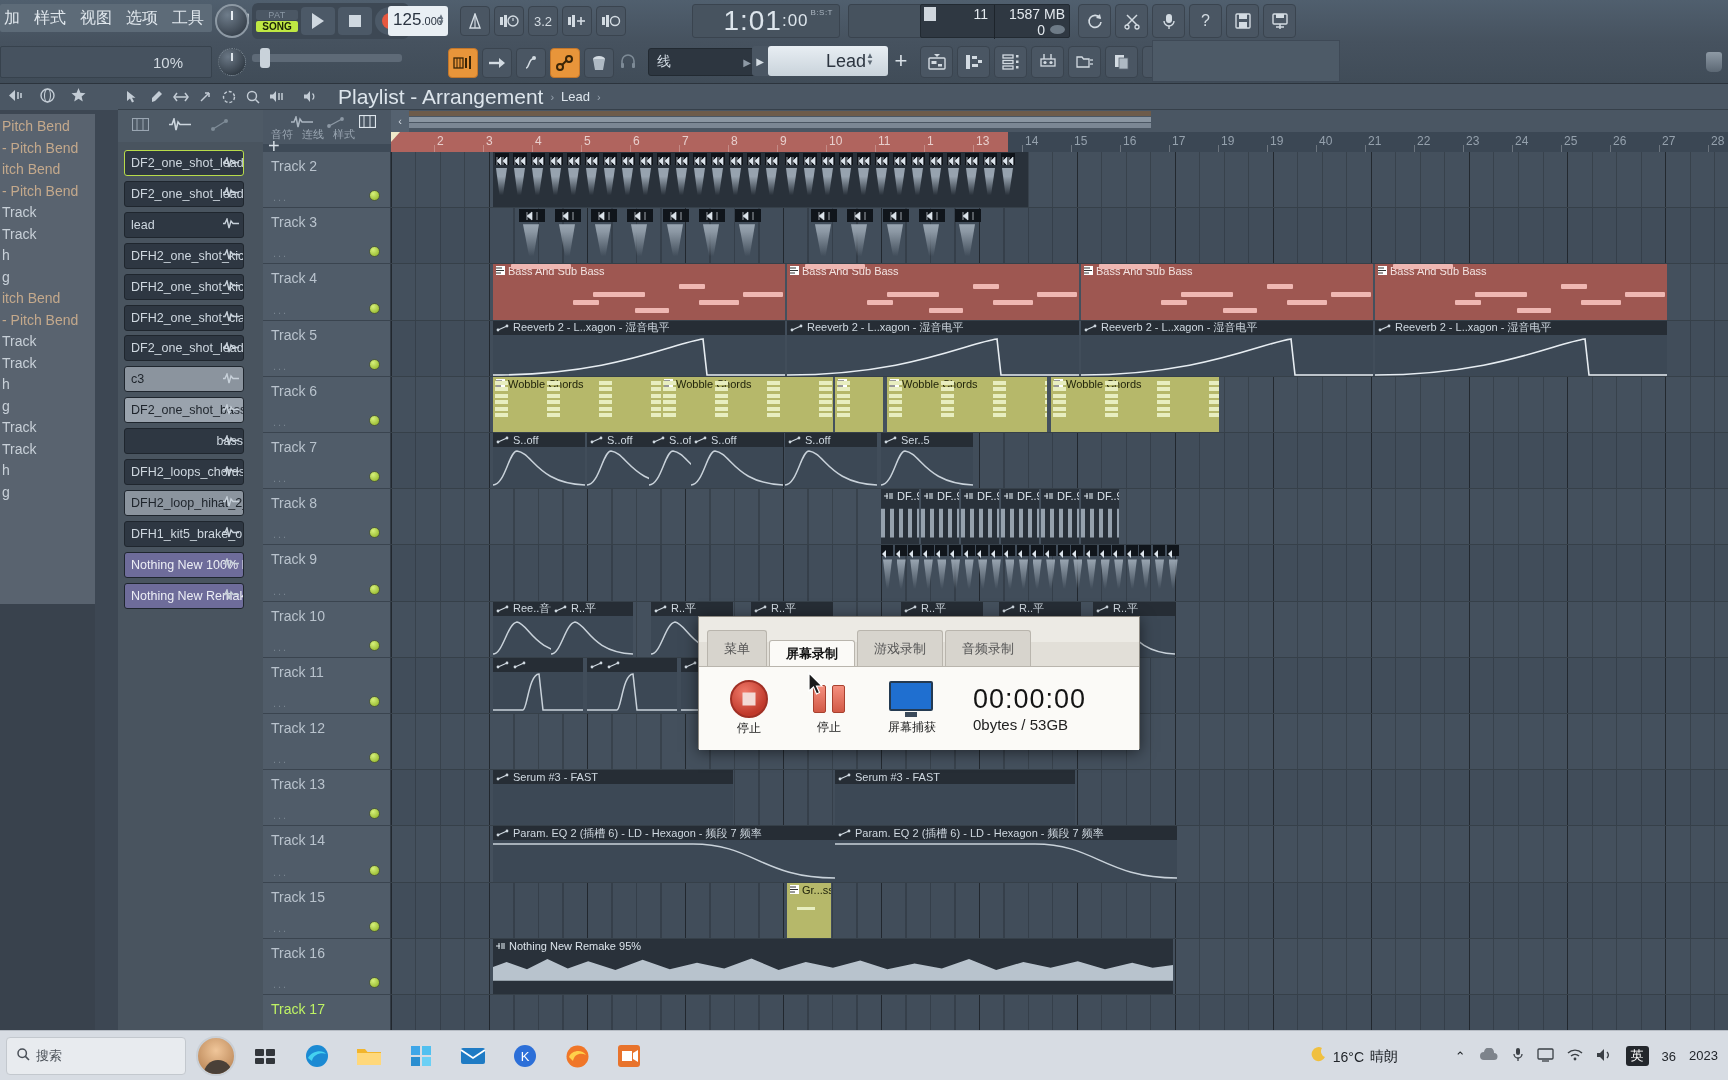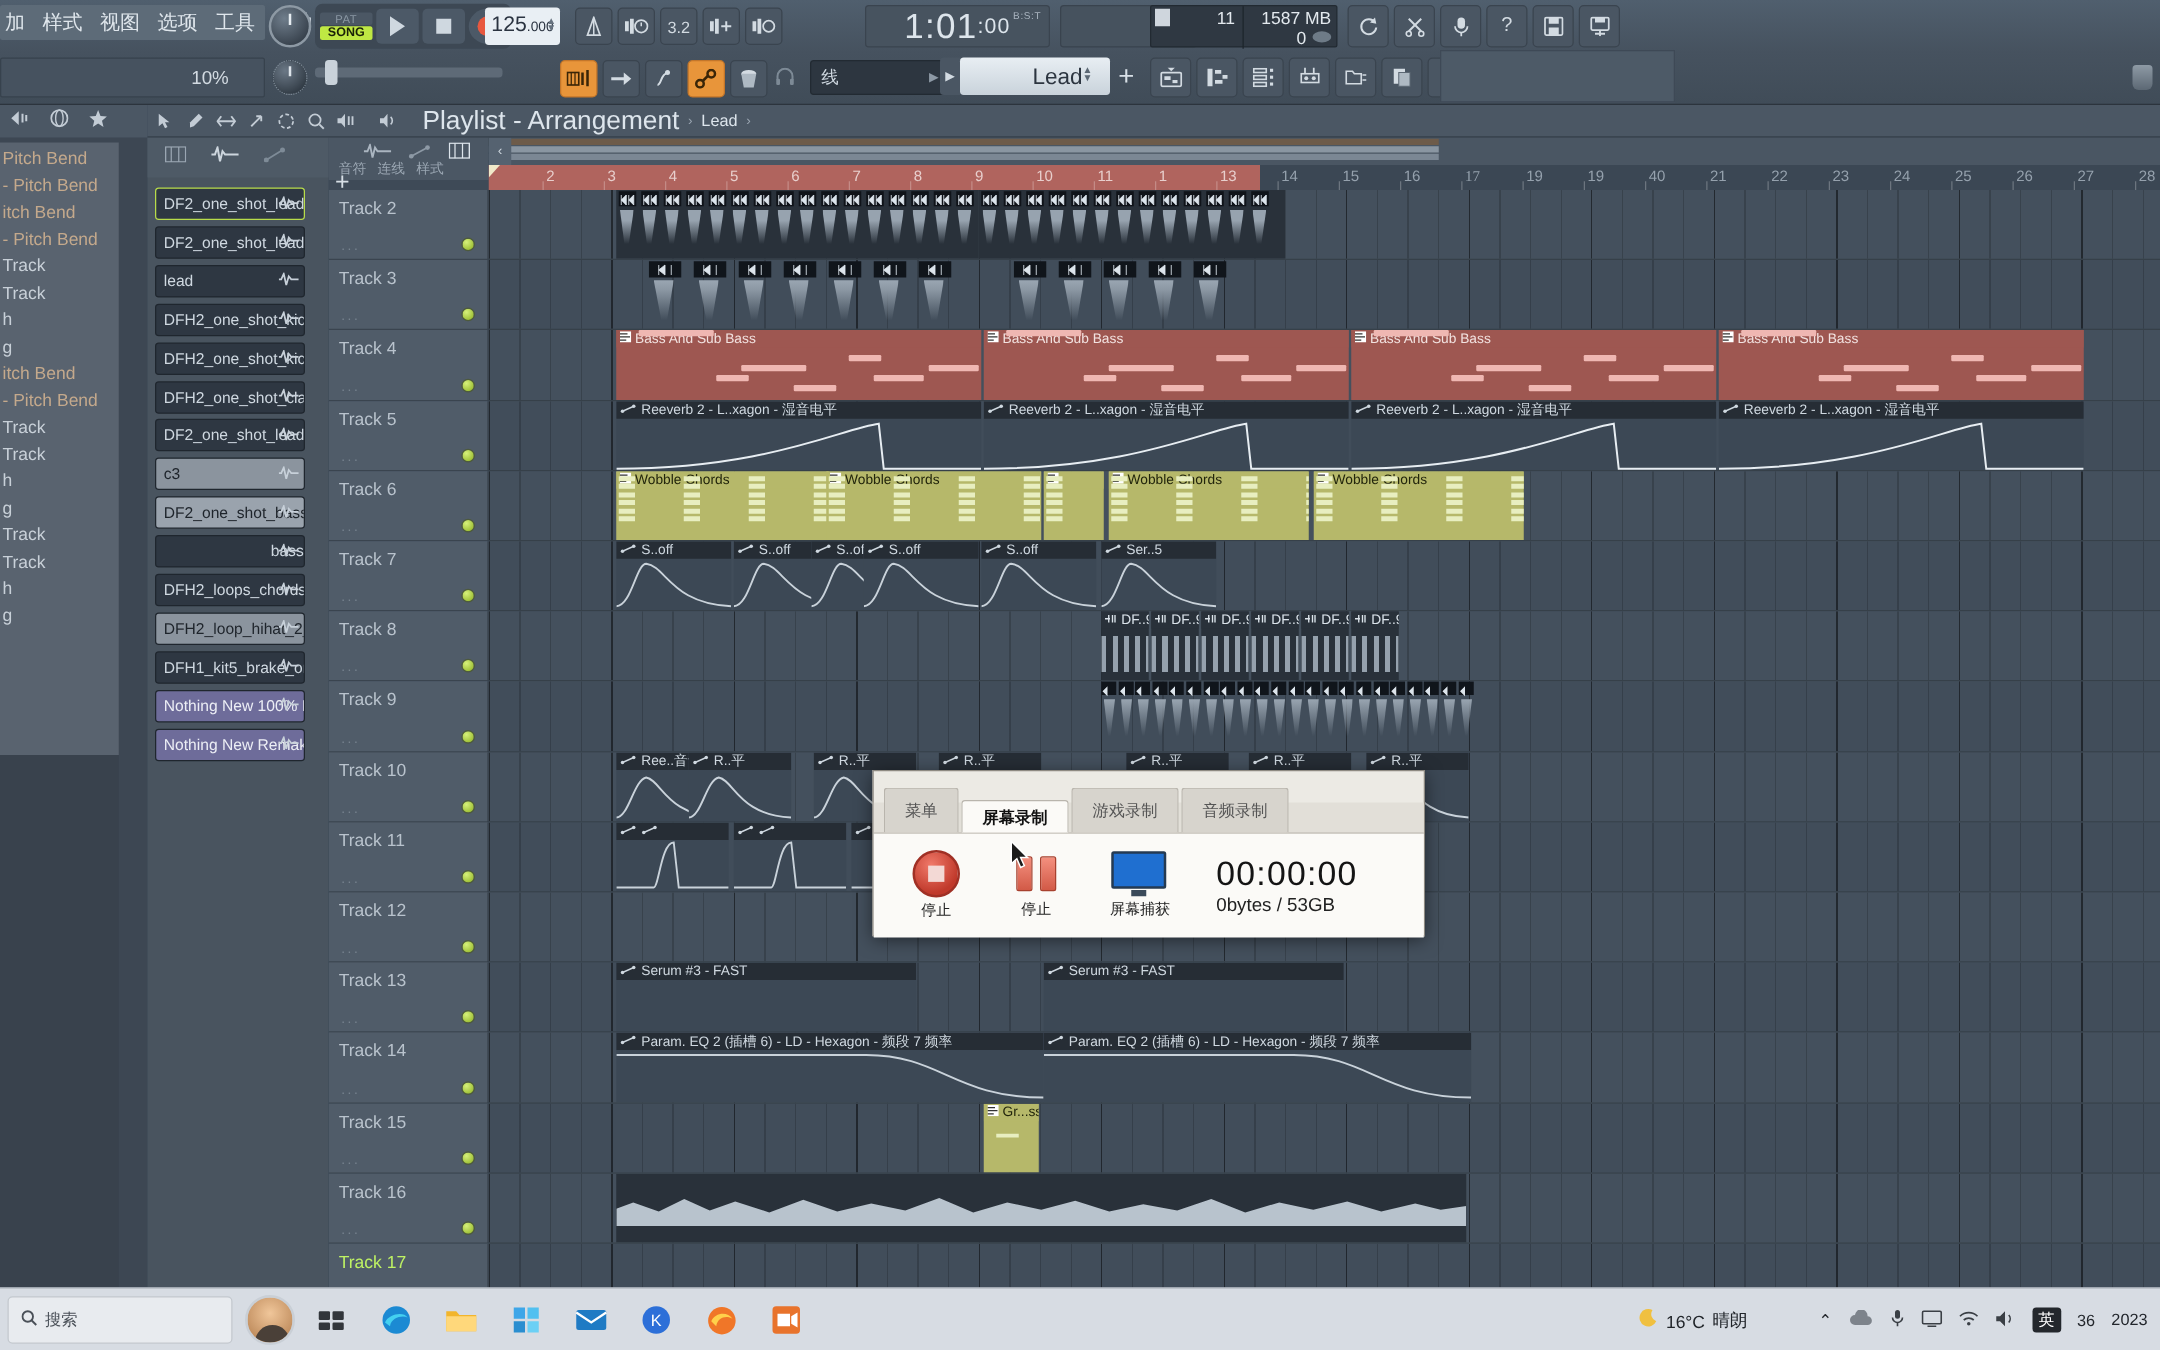--- a/index.html
+++ b/index.html
@@ -860,21 +860,21 @@
         <div class="bar" style="left: 536px;">1</div>
         <div class="tick" style="left: 533px;"></div>
         <div class="bar" style="left: 585px;">13</div>
         <div class="tick" style="left: 582px;"></div>
         <div class="bar out" style="left: 634px;">14</div>
         <div class="tick" style="left: 631px;"></div>
         <div class="bar out" style="left: 683px;">15</div>
         <div class="tick" style="left: 680px;"></div>
         <div class="bar out" style="left: 732px;">16</div>
         <div class="tick" style="left: 729px;"></div>
-        <div class="bar out" style="left: 781px; font-family: Liberation Serif, serif;">17</div>
+        <div class="bar out" style="left: 781px;">17</div>
         <div class="tick" style="left: 778px;"></div>
         <div class="bar out" style="left: 830px;">19</div>
         <div class="tick" style="left: 827px;"></div>
         <div class="bar out" style="left: 879px;">19</div>
         <div class="tick" style="left: 876px;"></div>
         <div class="bar out" style="left: 928px;">40</div>
         <div class="tick" style="left: 925px;"></div>
         <div class="bar out" style="left: 977px;">21</div>
         <div class="tick" style="left: 974px;"></div>
         <div class="bar out" style="left: 1026px;">22</div>
@@ -1943,20 +1943,27 @@
         </div>
         <div class="trk-label" style="top: 786.8px; height: 56.2px;">
           <div>Track 16</div>
           <div class="dots">...</div>
           <div class="led"></div>
         </div>
         <div class="trk-row" style="top: 786.8px; height: 56.2px;">
           <div class="gridlines"></div>
           <div class="barlines"></div>
           <div class="clip dark" style="left: 102px; width: 680px; height: 100%;">
+            <div class="cap">
+              <span><svg width="10" height="8" viewBox="0 0 10 8">
+                  <path d="M0 4 H4 M6 1 V7 M8 1 V7" stroke="currentColor" stroke-width="1.1"></path>
+                  <path d="M3 1 L3 7" stroke="currentColor" stroke-width="1.1"></path>
+                </svg></span>
+              <span>Nothing New Remake 95%</span>
+            </div>
             <div style="position: absolute; left: 0px; top: 16px; width: 100%; height: 36px; background: rgb(184, 195, 205); clip-path: polygon(0px 34%, 2% 20%, 5% 40%, 8% 12%, 11% 38%, 14% 18%, 18% 42%, 22% 14%, 26% 40%, 30% 22%, 34% 38%, 38% 10%, 42% 42%, 46% 20%, 50% 36%, 54% 16%, 58% 40%, 62% 24%, 66% 38%, 70% 12%, 74% 42%, 78% 20%, 82% 36%, 86% 18%, 90% 40%, 94% 22%, 97% 36%, 100% 28%, 100% 72%, 0px 72%);"></div>
           </div>
         </div>
         <div class="trk-label dim" style="top: 843px; height: 56.2px;">
           <div>Track 17</div>
         </div>
         <div class="trk-row alt" style="top: 843px; height: 56.2px;">
           <div class="gridlines"></div>
           <div class="barlines"></div>
         </div>

